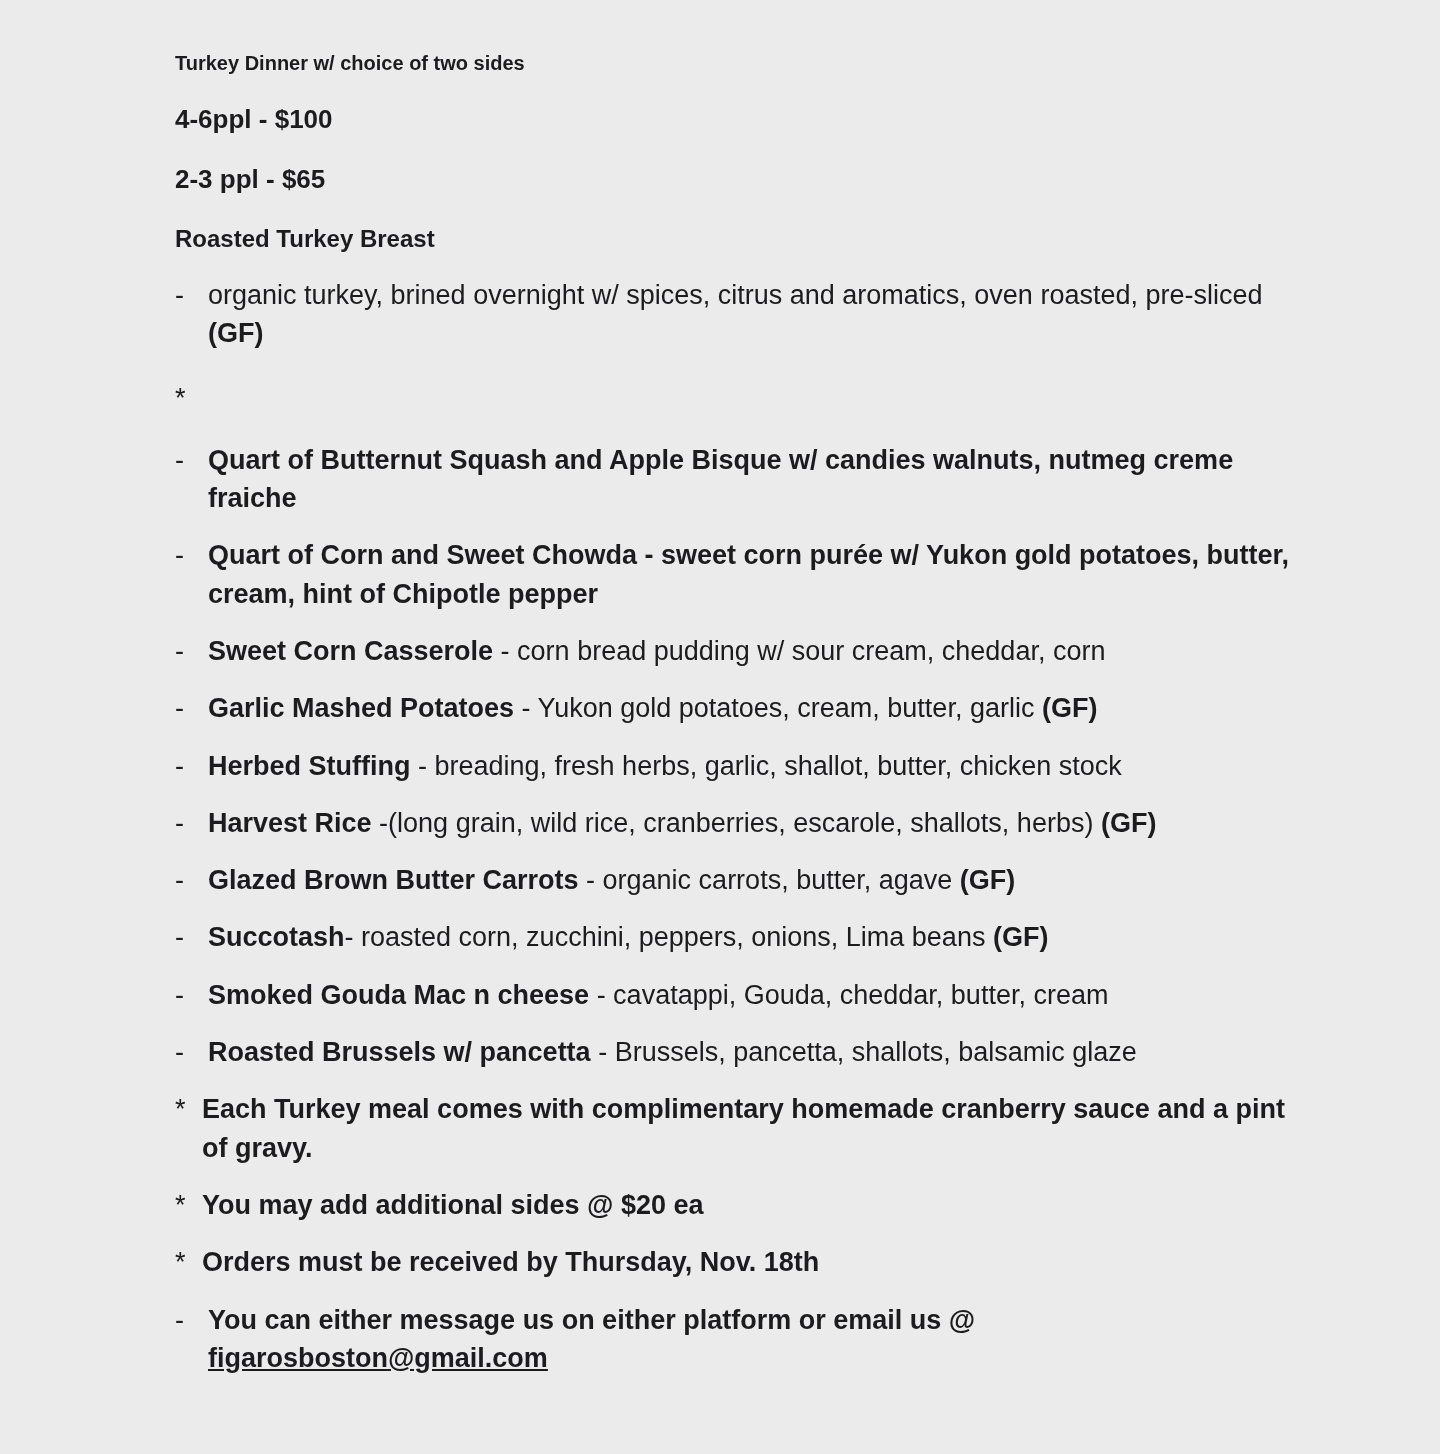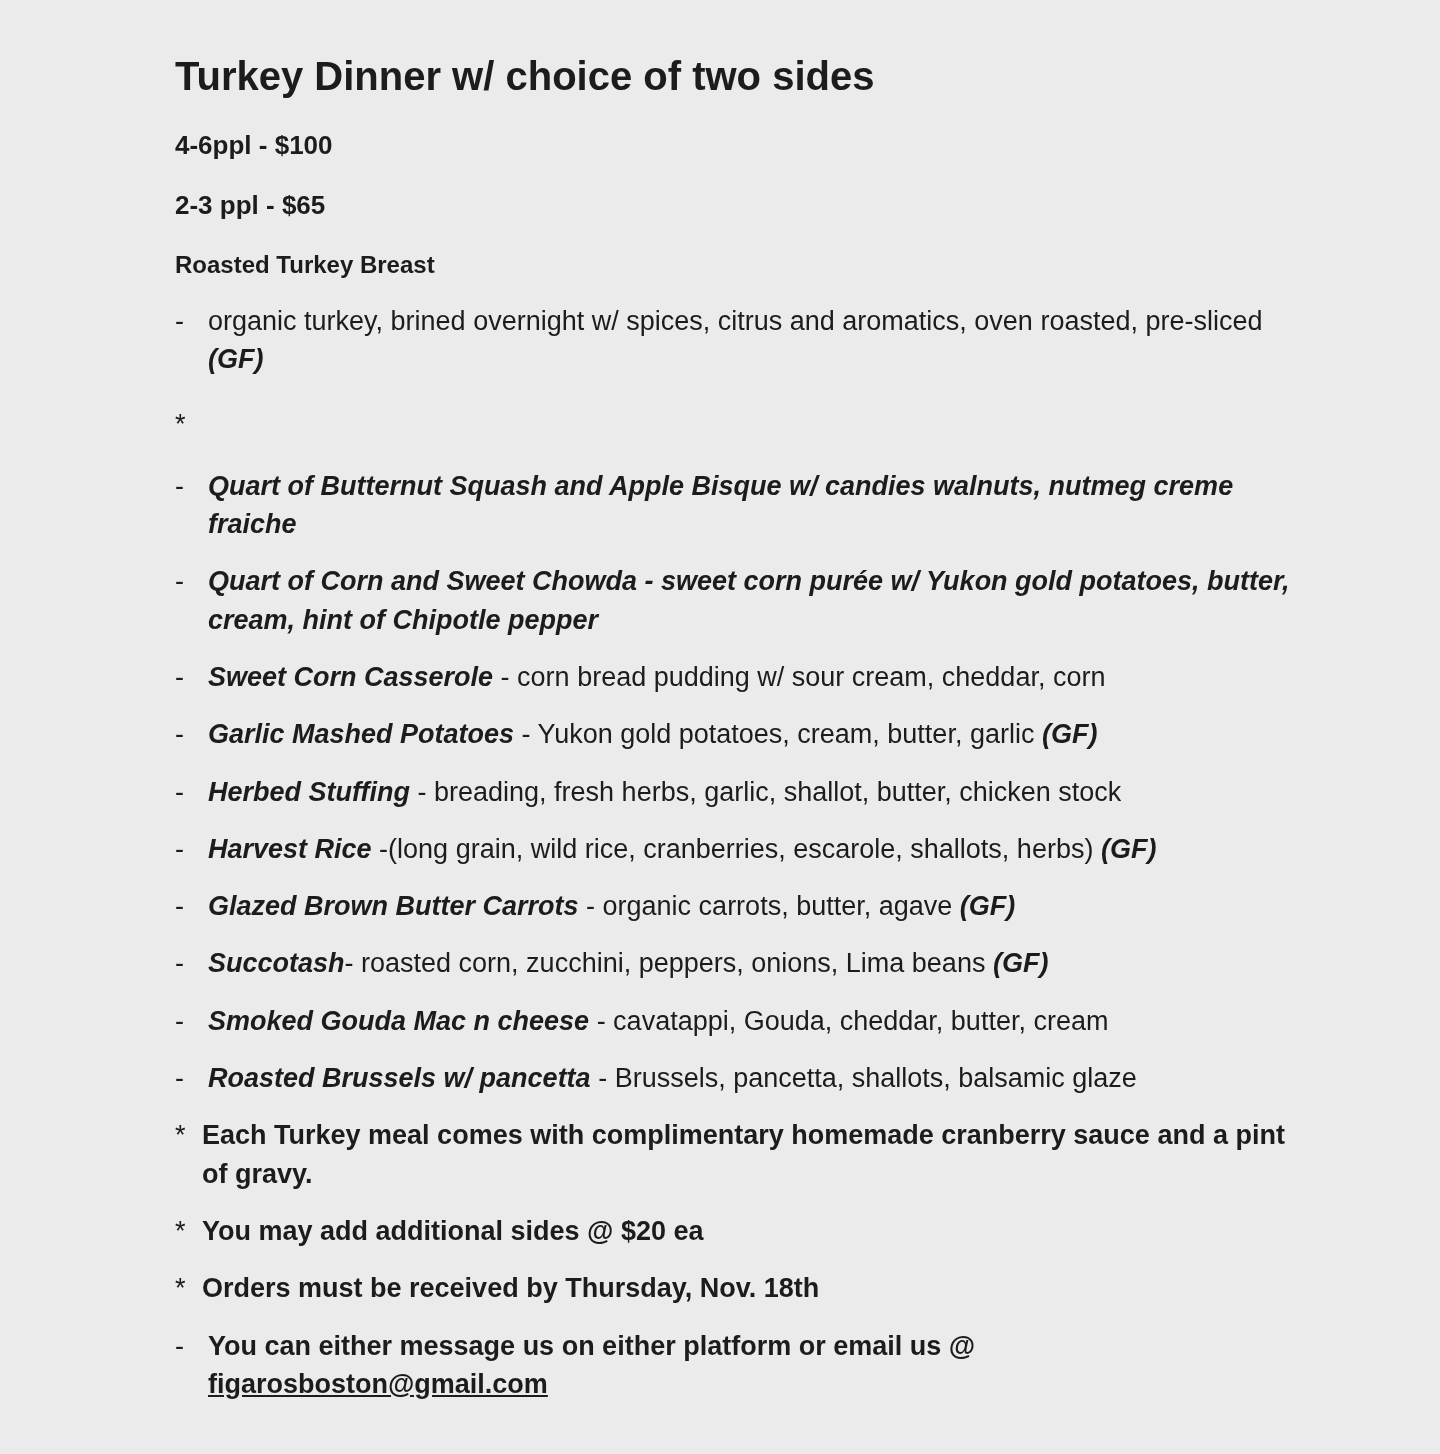--- a/index.html
+++ b/index.html
@@ -9,21 +9,21 @@
     color: #1c1c1e;
     -webkit-font-smoothing: antialiased;
   }
   .page {
     width: 1440px;
     min-height: 1454px;
     background: #ebebeb;
     padding: 50px 145px 40px 175px;
   }
   .title {
-    font-size: 40px;
+    font-size: 20px;
     font-weight: 700;
     line-height: 1.3;
     margin-bottom: 27px;
   }
   .price-line {
     font-size: 26px;
     font-weight: 700;
     line-height: 1.3;
     margin-bottom: 26px;
   }
@@ -39,21 +39,21 @@
     font-size: 27px;
     line-height: 1.42;
     margin-bottom: 19px;
   }
   .item .marker {
     flex: 0 0 33px;
     font-weight: 400;
   }
   .item.note-item .marker { flex: 0 0 27px; }
   .item .text { flex: 1 1 auto; }
-  .bold { font-weight: 700; font-style: italic; }
+  .bold { font-weight: 700; }
   .note { font-weight: 700; }
   .section-row {
     display: flex;
     align-items: flex-start;
     margin: 24px 0 24px;
   }
   .section-row .marker {
     flex: 0 0 27px;
     font-size: 27px;
     line-height: 1.3;

